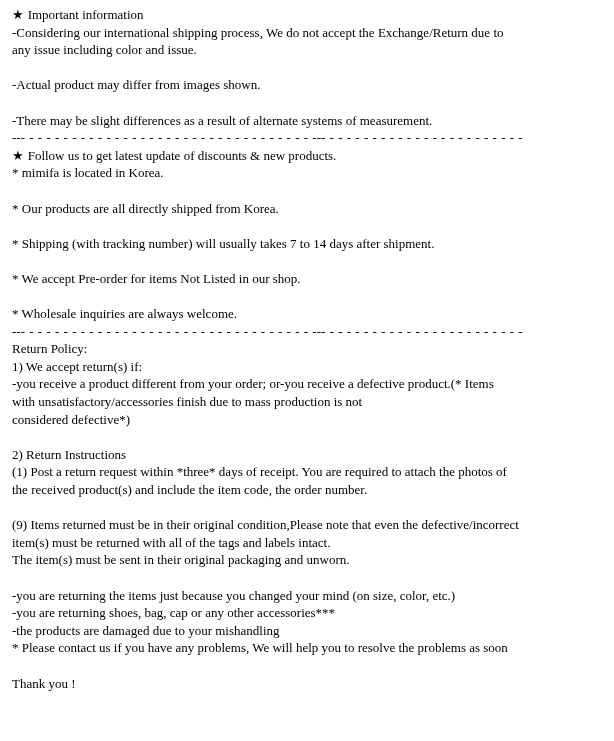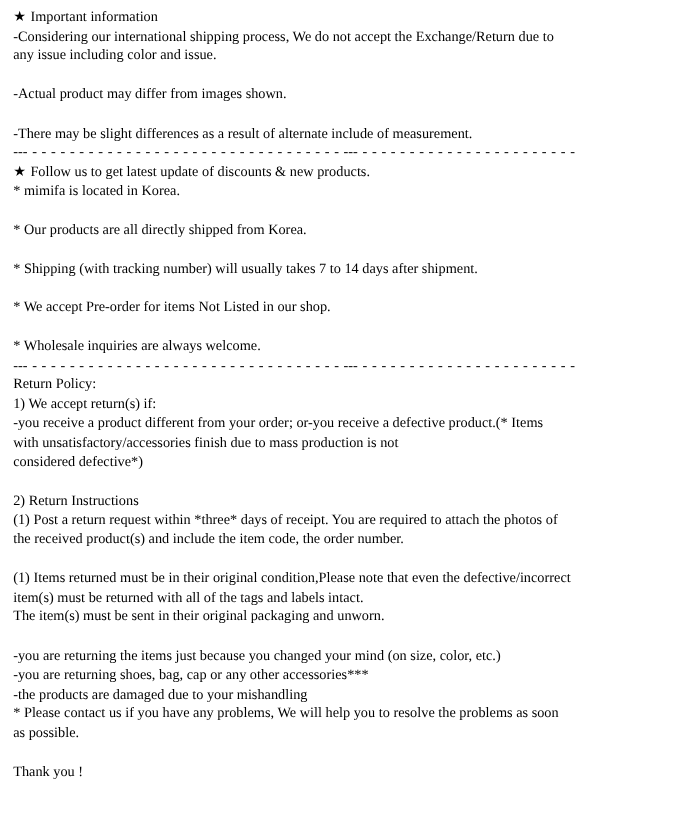--- a/index.html
+++ b/index.html
@@ -40,21 +40,21 @@
 
 <div class="doc">
 
   <section>
     <div class="line"><span class="star">★</span><span>Important information</span></div>
     <div class="line">-Considering our international shipping process, We do not accept the Exchange/Return due to</div>
     <div class="line">any issue including color and issue.</div>
     <div class="line"></div>
     <div class="line">-Actual product may differ from images shown.</div>
     <div class="line"></div>
-    <div class="line">-There may be slight differences as a result of alternate include of measurement.</div>
+    <div class="line">-There may be slight differences as a result of alternate systems of measurement.</div>
   </section>
 
   <div class="line divider">--- - - - - - - - - - - - - - - - - - - - - - - - - - - - - - - - - - --- - - - - - - - - - - - - - - - - - - - - - - -</div>
 
   <section>
     <div class="line"><span class="star">★</span><span>Follow us to get latest update of discounts &amp; new products.</span></div>
     <div class="line">* mimifa is located in Korea.</div>
     <div class="line"></div>
     <div class="line">* Our products are all directly shipped from Korea.</div>
     <div class="line"></div>
@@ -71,26 +71,25 @@
     <div class="line">Return Policy:</div>
     <div class="line">1) We accept return(s) if:</div>
     <div class="line">-you receive a product different from your order; or-you receive a defective product.(* Items</div>
     <div class="line">with unsatisfactory/accessories finish due to mass production is not</div>
     <div class="line">considered defective*)</div>
     <div class="line"></div>
     <div class="line">2) Return Instructions</div>
     <div class="line">(1) Post a return request within *three* days of receipt. You are required to attach the photos of</div>
     <div class="line">the received product(s) and include the item code, the order number.</div>
     <div class="line"></div>
-    <div class="line">(1) Items returned must be in their original condition,Please note that even the defective/incorrect</div>
+    <div class="line">(9) Items returned must be in their original condition,Please note that even the defective/incorrect</div>
     <div class="line">item(s) must be returned with all of the tags and labels intact.</div>
     <div class="line">The item(s) must be sent in their original packaging and unworn.</div>
     <div class="line"></div>
     <div class="line">-you are returning the items just because you changed your mind (on size, color, etc.)</div>
     <div class="line">-you are returning shoes, bag, cap or any other accessories***</div>
     <div class="line">-the products are damaged due to your mishandling</div>
     <div class="line">* Please contact us if you have any problems, We will help you to resolve the problems as soon</div>
-    <div class="line">as possible.</div>
     <div class="line"></div>
     <div class="line">Thank you !</div>
   </section>
 
 </div>
 
 </body></html>

